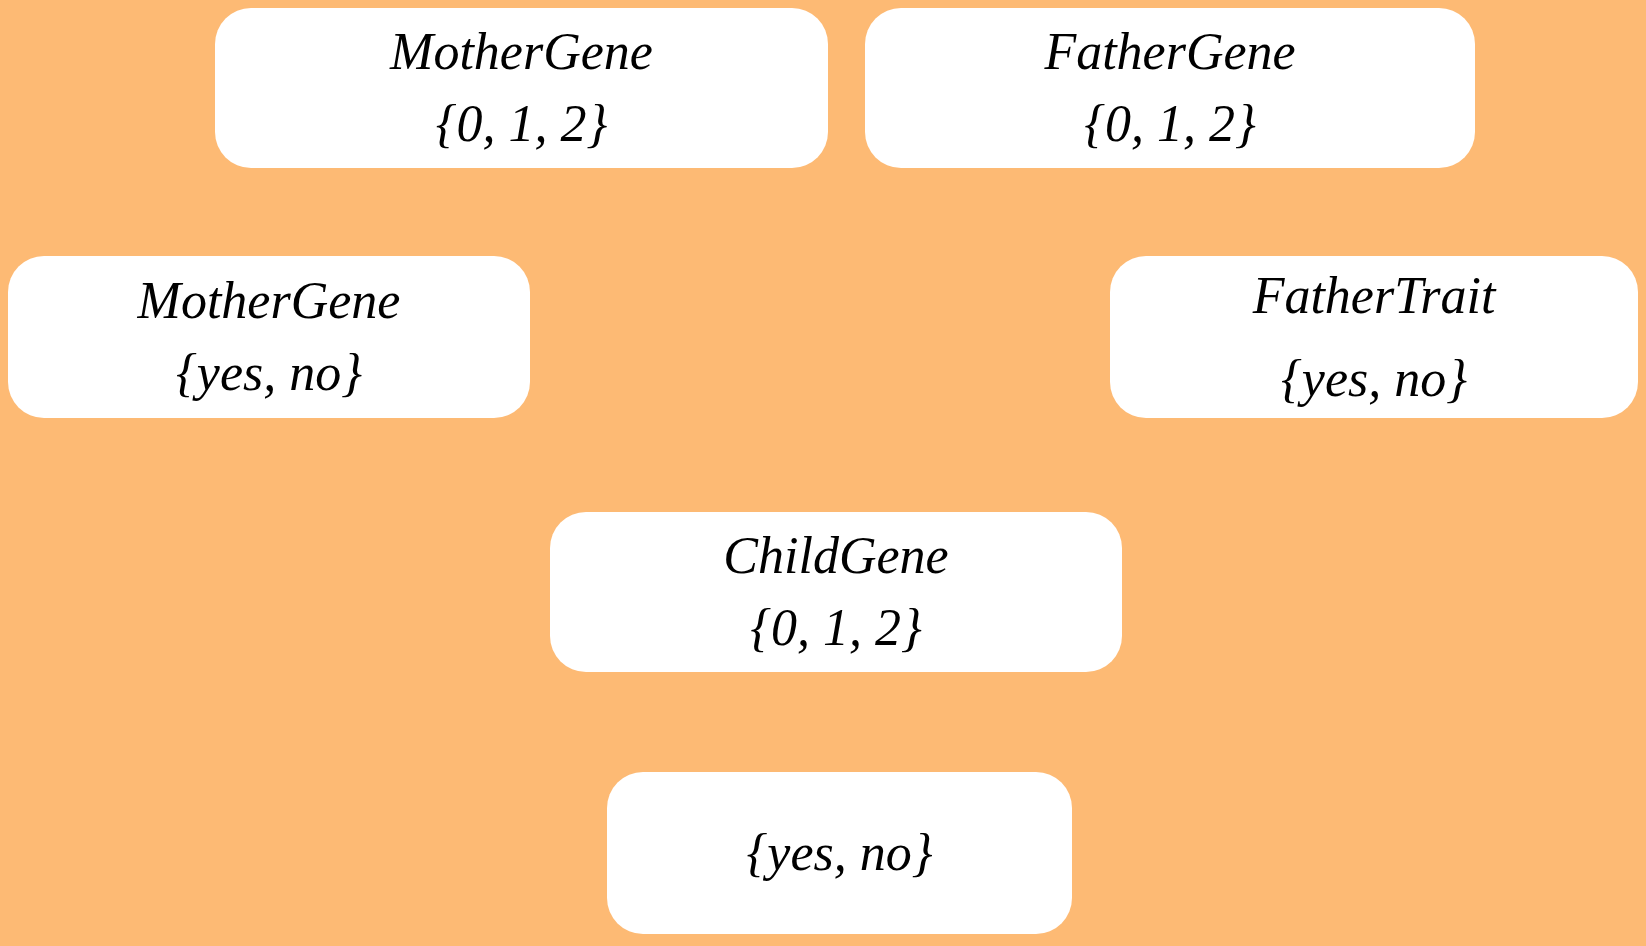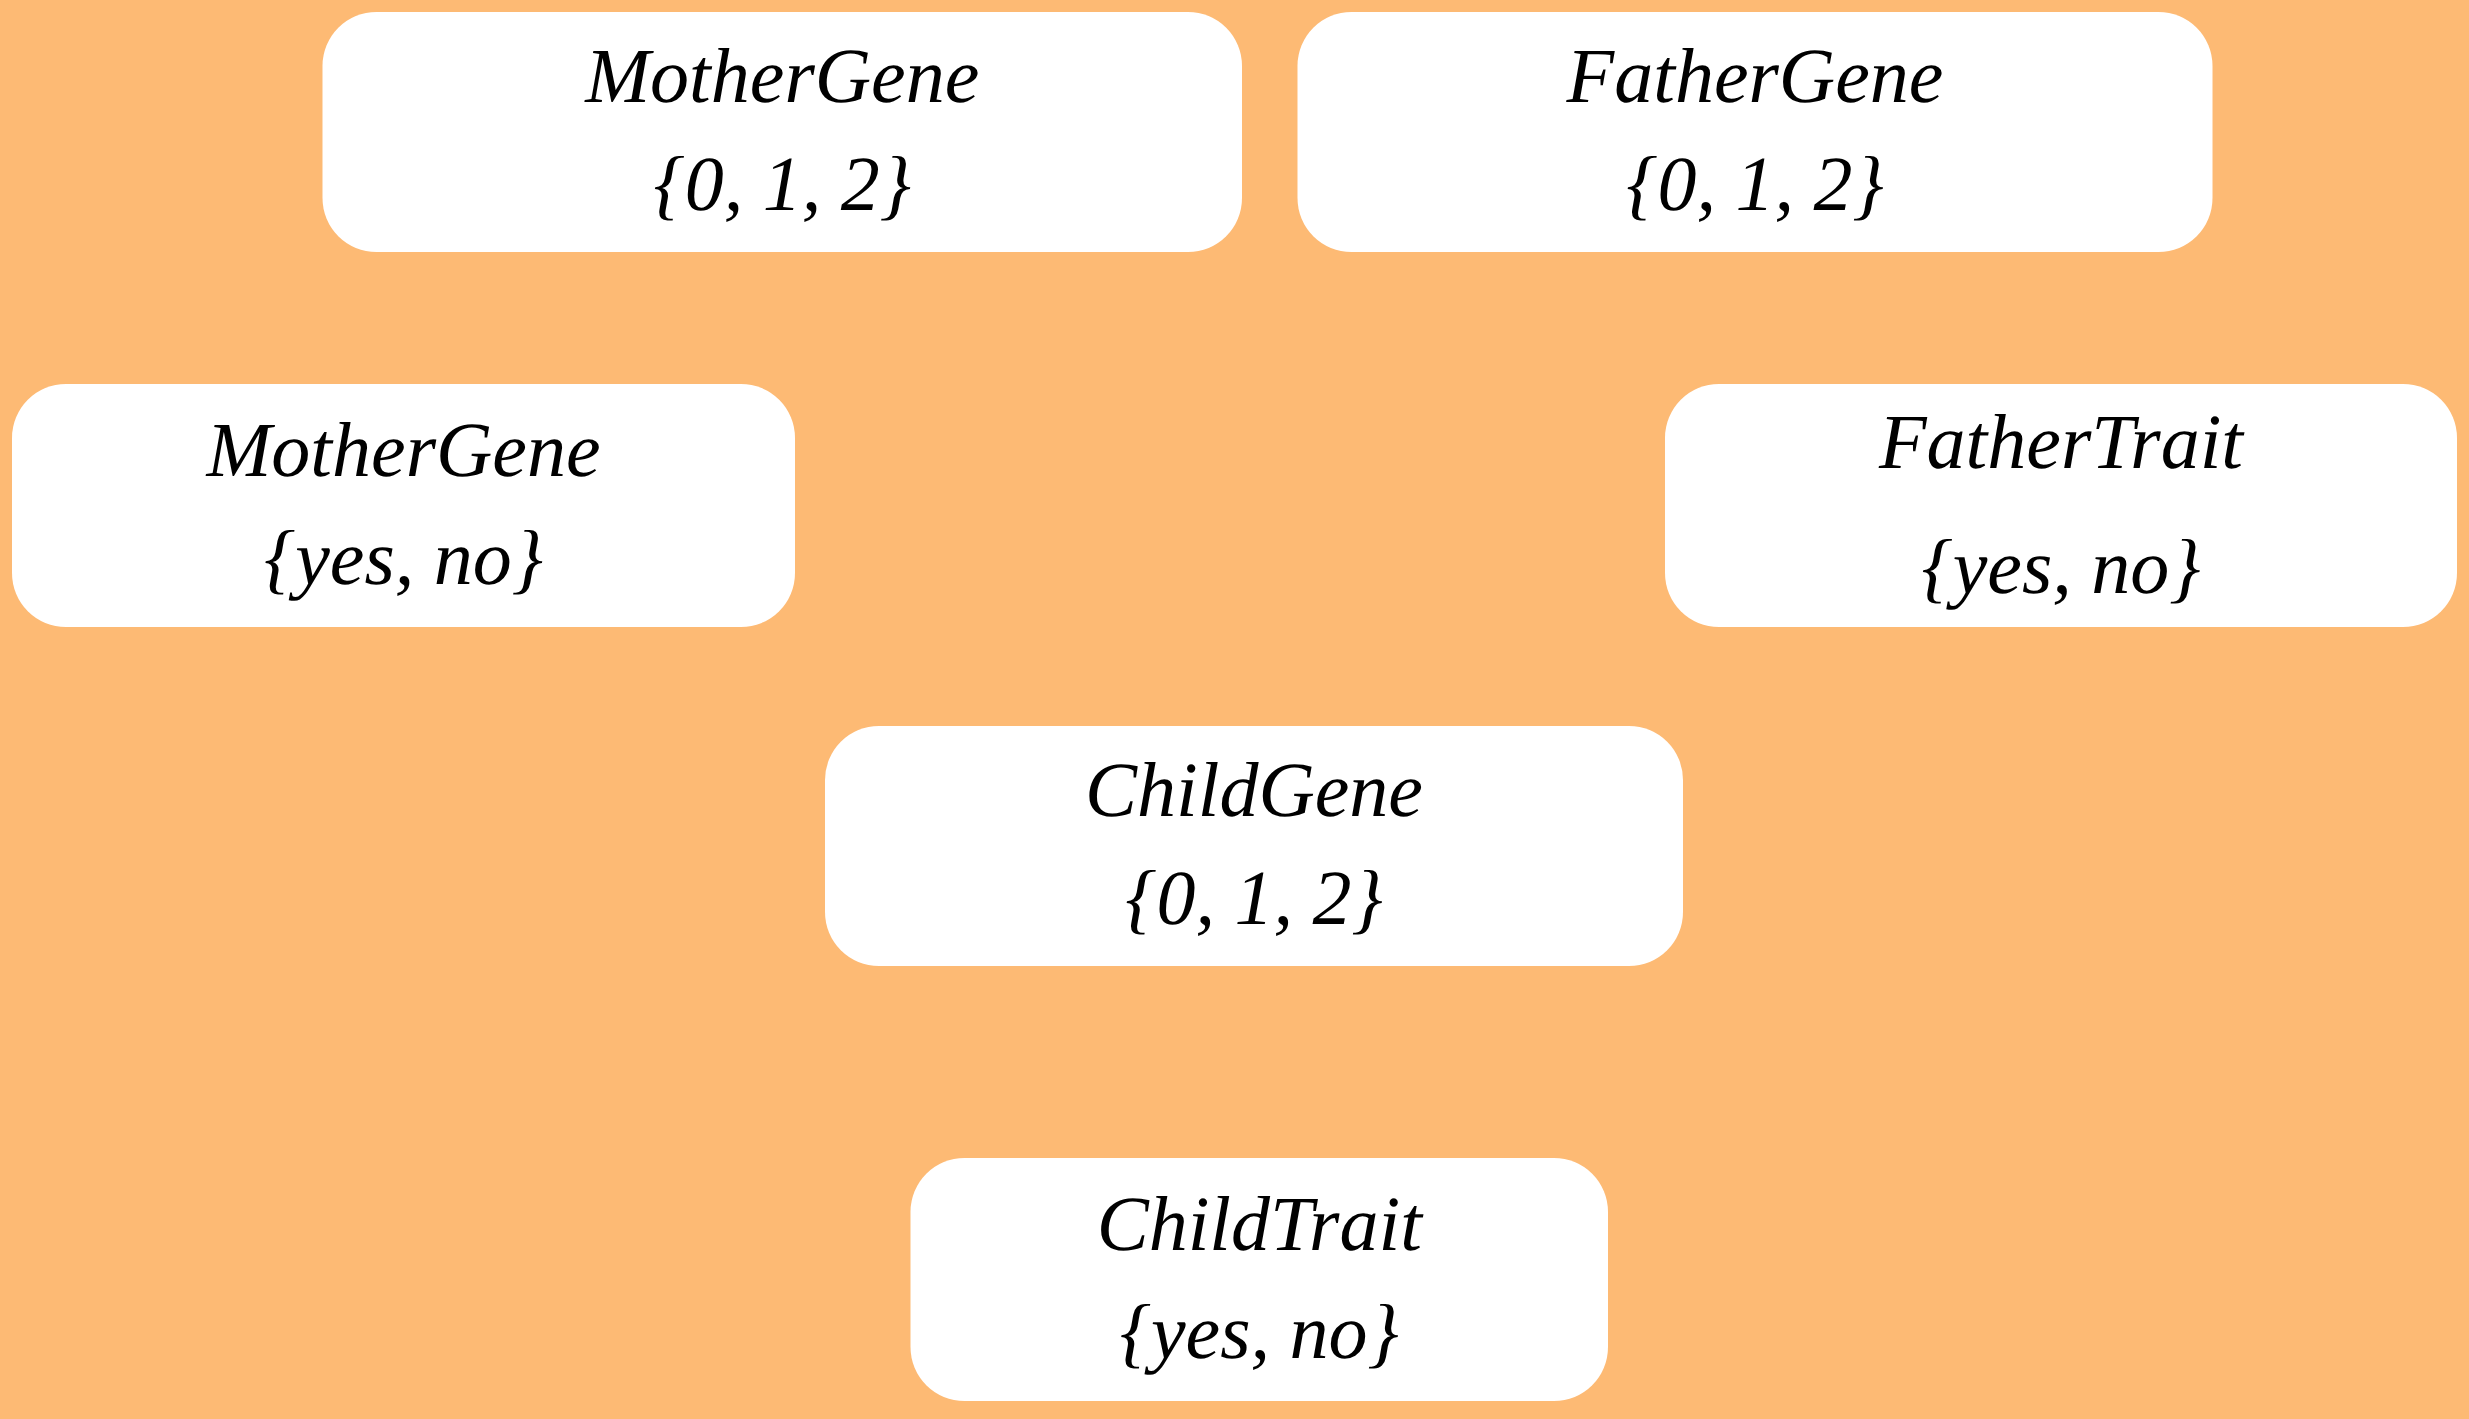--- a/index.html
+++ b/index.html
@@ -52,23 +52,22 @@
   <div class="node" style="left:8px; top:256px; width:522px; height:162px;">
     <div class="line">MotherGene</div>
     <div class="line">{yes, no}</div>
   </div>
 
   <div class="node" style="left:1110px; top:256px; width:528px; height:162px;gap:11px;">
     <div class="line">FatherTrait</div>
     <div class="line">{yes, no}</div>
   </div>
 
-  <div class="node" style="left:550px; top:484px; width:572px; height:160px;">
+  <div class="node" style="left:550px; top:512px; width:572px; height:160px;">
     <div class="line">ChildGene</div>
     <div class="line">{0, 1, 2}</div>
   </div>
 
   <div class="node" style="left:607px; top:772px; width:465px; height:162px;">
-    <div class="line">ChildTrait</div>
     <div class="line">{yes, no}</div>
   </div>
 
 </div>
 
 </body></html>

